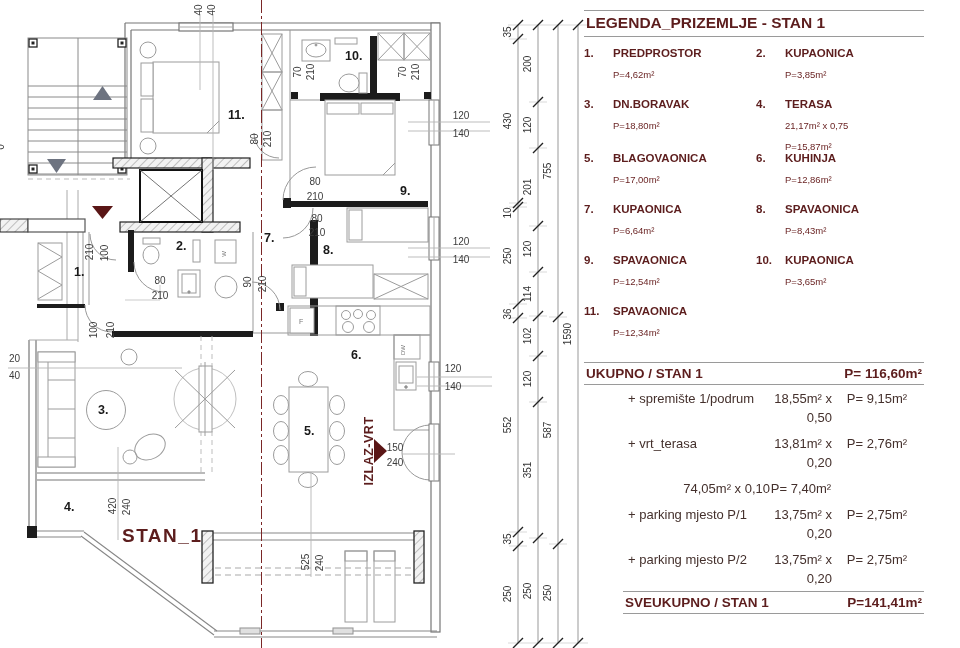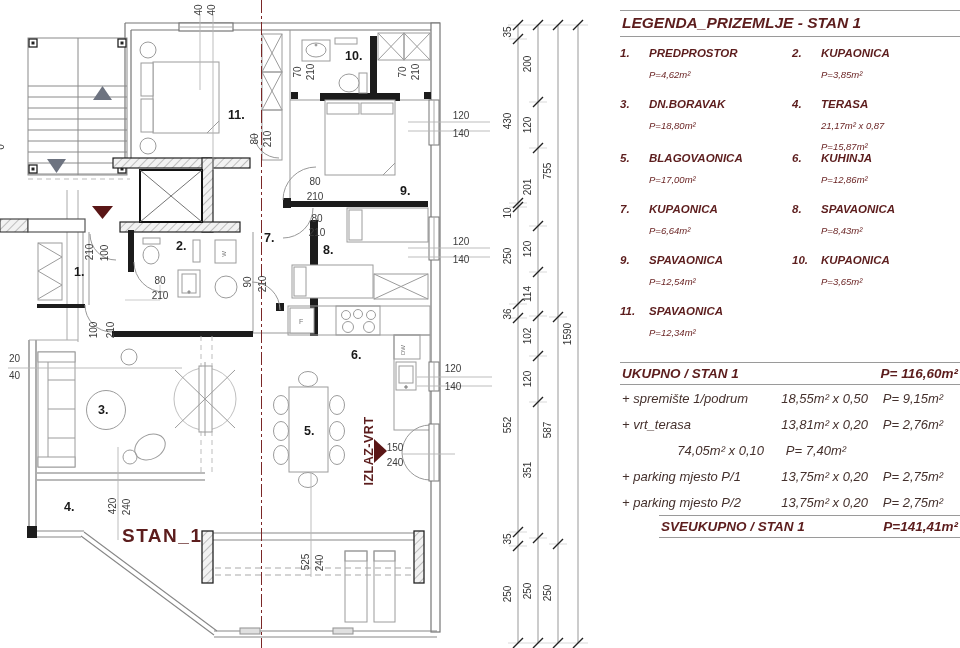--- a/index.html
+++ b/index.html
@@ -7,35 +7,35 @@
          font-family:"Liberation Sans","DejaVu Sans",sans-serif;}
   svg text{font-family:"Liberation Sans","DejaVu Sans",sans-serif;}
   .dim{font-size:10px;fill:#3c3c3c;}
   .room-no{font-size:12.5px;font-weight:bold;fill:#1a1a1a;}
   .chain-lbl{font-size:10px;fill:#333;}
   .appl{font-size:7px;fill:#777;}
   .maroon-big{font-size:19px;font-weight:bold;fill:#5c1d1d;letter-spacing:1.5px;}
   .maroon-rot{font-size:12.5px;font-weight:bold;fill:#5c1d1d;letter-spacing:.5px;}
 
   
-  .legend{position:absolute;left:620px;top:10px;width:340px;color:#5c1d1d;font-style:italic;}
+  .legend{position:absolute;left:584px;top:10px;width:340px;color:#5c1d1d;}
   .rule{border:none;border-top:1px solid #9a9a9a;margin:0;}
   .lg-title{font-size:15.5px;font-weight:bold;padding:3px 2px 4px 2px;color:#5c1d1d;}
   .items{display:grid;grid-template-columns:1fr 1fr;column-gap:4px;margin-top:10px;}
   .li{display:flex;gap:7px;min-height:51px;align-items:flex-start;}
   .li .no{width:22px;flex:none;font-size:11.5px;font-weight:bold;}
   .li .nm{font-size:11.5px;font-weight:bold;line-height:13px;}
   .li .pl{font-size:9.5px;font-weight:normal;color:#6b2525;line-height:11.5px;margin-top:9px;}
   .summary{margin-top:6px;}
   .sum-head,.sum-total{display:flex;justify-content:space-between;align-items:center;
       font-size:13.5px;font-weight:bold;color:#5c1d1d;padding:3px 2px;}
   .sum-head{border-top:1px solid #9a9a9a;border-bottom:1px solid #9a9a9a;}
   .sum-total{border-top:1px solid #9a9a9a;border-bottom:1px solid #9a9a9a;margin-left:39px;}
   .sum-row{display:grid;grid-template-columns:142px 1fr 90px;font-size:13px;color:#44302c;
-      padding:3.5px 2px;line-height:19px;}
+      padding:3.5px 2px;line-height:19px;margin-left:42px;}
   .sum-row .calc{text-align:right;}
   .sum-row .val{text-align:center;}
 </style>
 </head>
 <body>
 
 <div id="stage">
 
 <svg width="615" height="648" viewBox="0 0 615 648">
   <defs>
@@ -391,21 +391,21 @@
       <span>
             <div class="nm">DN.BORAVAK</div>
         <div class="pl">P=18,80m²</div>
         <div class="pl"></div>
           </span>
     </div>
     <div class="li">
       <span class="no">4.</span>
       <span>
             <div class="nm">TERASA</div>
-        <div class="pl">21,17m² x 0,87</div>
+        <div class="pl">21,17m² x 0,75</div>
         <div class="pl">P=15,87m²</div>
           </span>
     </div>
     <div class="li">
       <span class="no">5.</span>
       <span>
             <div class="nm">BLAGOVAONICA</div>
         <div class="pl">P=17,00m²</div>
         <div class="pl"></div>
           </span>

